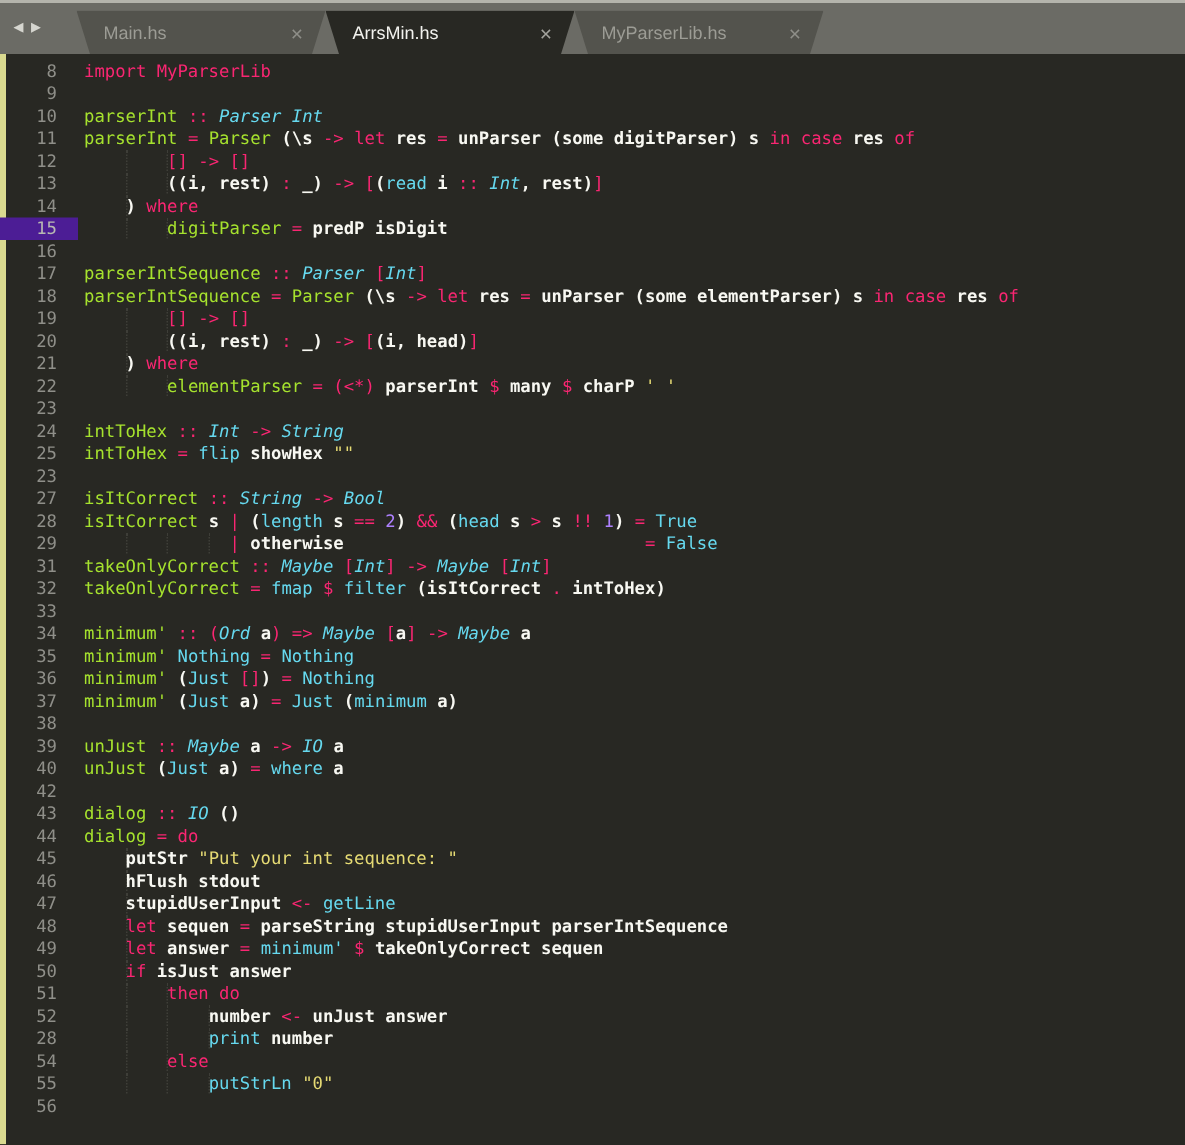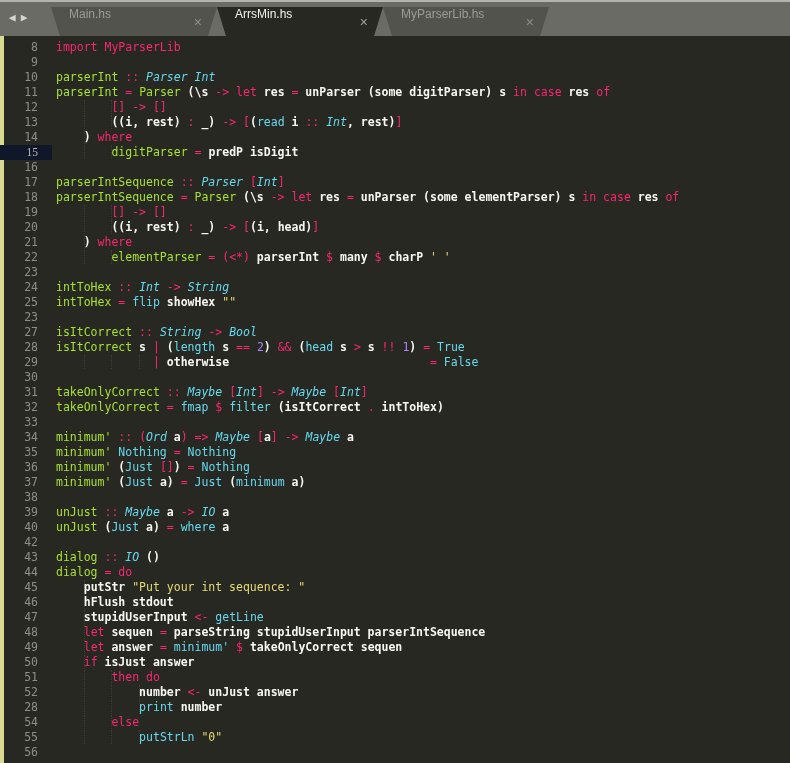--- a/index.html
+++ b/index.html
@@ -8,38 +8,38 @@
 
   
   .tabbar{position:relative;height:36px;background:#6b6b65;
           border-top:2px solid #b4b4ac;box-sizing:border-box;}
   .nav{position:absolute;left:9px;top:8px;display:flex;gap:5px;
        color:#d6d6d0;font-size:11px;line-height:16px;}
   .nav span{cursor:default;}
   .tabs{position:absolute;left:51px;top:5px;bottom:0;display:flex;}
   .tab{position:relative;width:166px;background:#53534d;
        clip-path:polygon(0 0,100% 0,calc(100% - 9px) 100%,9px 100%);
-       display:flex;}
+       display:flex;align-items:center;}
   .tab.active{background:#282823;}
   .tab-label{margin-left:18px;font-family:"Liberation Sans",sans-serif;
              font-size:12px;color:#9c9c95;}
   .tab.active .tab-label{color:#f2f2ee;font-weight:normal;}
   .tab-close{position:absolute;right:15px;top:50%;transform:translateY(-50%);
              color:#8e8e88;font-size:14px;line-height:1;
              font-family:"Liberation Sans",sans-serif;}
   .tab.active .tab-close{color:#a2a29c;}
 
   
   .editor{position:relative;height:727px;background:#282823;overflow:hidden;}
   .strip{position:absolute;left:0;top:0;bottom:0;width:4px;background:#d9d98f;}
   .code{position:absolute;left:0;right:0;top:4px;}
   .line{display:flex;height:15px;line-height:15px;font-size:11.5px;}
   .gut{flex:none;box-sizing:content-box;width:34px;padding:0 14px 0 4px;
        text-align:right;color:#8f8f89;}
-  .gut.cur{background:#0f172a;color:#b8b8b2;font-family:Liberation Serif, serif;}
+  .gut.cur{background:#4c1d95;color:#b8b8b2;}
   .src{margin-left:4px;white-space:pre;color:#f8f8f2;}
   .ind{border-right:1px dotted #3e3e38;margin-right:-1px;}
 
   .tk-k{color:#f92672;}                      
   .tk-f{color:#a6e22e;}                      
   .tk-t{color:#66d9ef;font-style:italic;}    
   .tk-b{color:#66d9ef;margin-top:12px;}                      
   .tk-s{color:#e6db74;}                      
   .tk-n{color:#ae81ff;}                      
   .tk-p{color:#f8f8f2;font-weight:bold;}     
@@ -154,24 +154,20 @@
         </div>
         <div class="line">
           <span class="gut">28</span>
           <span class="src"><span class="tk-f">isItCorrect</span><span class="tk-p"> s </span><span class="tk-k">|</span><span class="tk-p"> (</span><span class="tk-b">length</span><span class="tk-p"> s </span><span class="tk-k">==</span><span class="tk-p"> </span><span class="tk-n">2</span><span class="tk-p">) </span><span class="tk-k">&amp;&amp;</span><span class="tk-p"> (</span><span class="tk-b">head</span><span class="tk-p"> s </span><span class="tk-k">&gt;</span><span class="tk-p"> s </span><span class="tk-k">!!</span><span class="tk-p"> </span><span class="tk-n">1</span><span class="tk-p">) </span><span class="tk-k">=</span><span class="tk-p"> </span><span class="tk-b">True</span></span>
         </div>
         <div class="line">
           <span class="gut">29</span>
           <span class="src"><span class="ind">    </span><span class="ind">    </span><span class="ind">    </span>  <span class="tk-k">|</span><span class="tk-p"> otherwise                             </span><span class="tk-k">=</span><span class="tk-p"> </span><span class="tk-b">False</span></span>
         </div>
         <div class="line">
-          <span class="gut">30</span>
-          <span class="src"></span>
-        </div>
-        <div class="line">
           <span class="gut">31</span>
           <span class="src"><span class="tk-f">takeOnlyCorrect</span><span class="tk-p"> </span><span class="tk-k">::</span><span class="tk-p"> </span><span class="tk-t">Maybe</span><span class="tk-p"> </span><span class="tk-k">[</span><span class="tk-t">Int</span><span class="tk-k">]</span><span class="tk-p"> </span><span class="tk-k">-&gt;</span><span class="tk-p"> </span><span class="tk-t">Maybe</span><span class="tk-p"> </span><span class="tk-k">[</span><span class="tk-t">Int</span><span class="tk-k">]</span></span>
         </div>
         <div class="line">
           <span class="gut">32</span>
           <span class="src"><span class="tk-f">takeOnlyCorrect</span><span class="tk-p"> </span><span class="tk-k">=</span><span class="tk-p"> </span><span class="tk-b">fmap</span><span class="tk-p"> </span><span class="tk-k">$</span><span class="tk-p"> </span><span class="tk-b">filter</span><span class="tk-p"> (isItCorrect </span><span class="tk-k">.</span><span class="tk-p"> intToHex)</span></span>
         </div>
         <div class="line">
           <span class="gut">33</span>
           <span class="src"></span>

